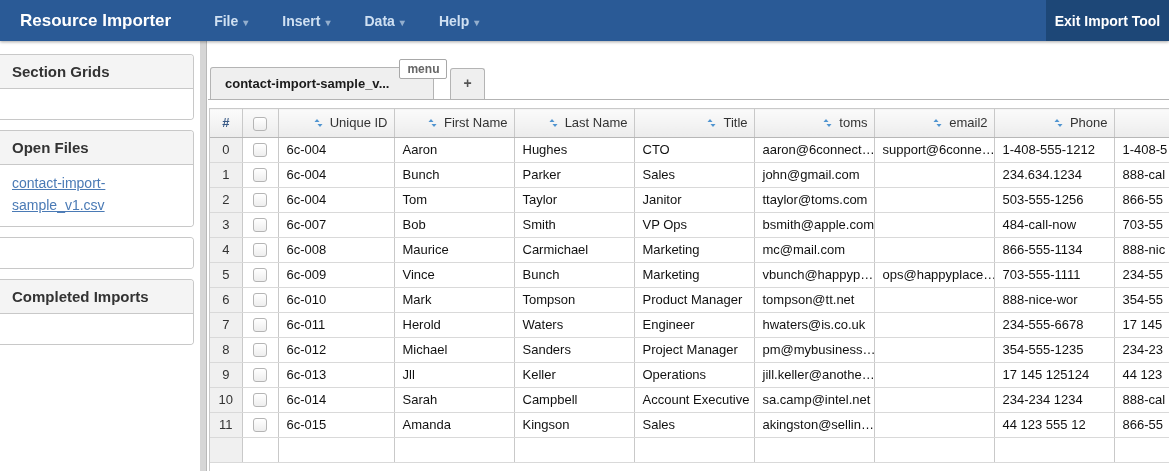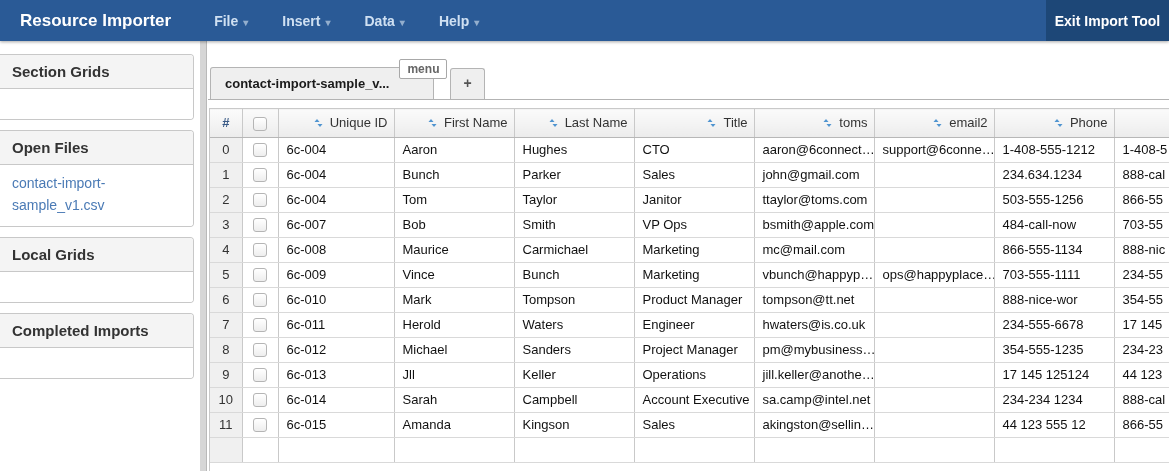--- a/index.html
+++ b/index.html
@@ -20,21 +20,21 @@
     display:flex; align-items:center; justify-content:center; cursor:pointer; }
 
   
   .sidebar { position:absolute; left:0; top:41px; width:200px; bottom:0; background:#fff; padding-top:13px; }
   .section { margin:0 6px 10px 0; border:1px solid #c8c8c8; border-left:none;
     border-radius:0 4px 4px 0; overflow:hidden; background:#fff; }
   .section-header { background:#f4f4f4; border-bottom:1px solid #c8c8c8;
     padding:8px 12px; font-size:15px; font-weight:bold; color:#333; cursor:pointer; }
   .section-body { min-height:30px; background:#fff; }
   .section-body.files { padding:8px 12px 10px; }
-  .file-link { color:#4a7ab5; font-size:14px; line-height:1.55; 
+  .file-link { color:#4a7ab5; font-size:14px; line-height:1.55; text-decoration:underline;
     display:inline-block; width:150px; word-wrap:break-word; cursor:pointer; }
   .divider { position:absolute; left:200px; top:41px; width:7px; bottom:0;
     background:#d6d6d6; border-right:1px solid #b9b9b9; }
 
   
   .main { position:absolute; left:208px; top:41px; right:0; bottom:0; background:#fff; }
   .tabbar { position:absolute; left:0; right:0; top:24px; height:35px;
     border-bottom:1px solid #b3b3b3; display:flex; align-items:flex-end; padding-left:2px; }
   .tab { position:relative; background:#efefef; border:1px solid #b4b4b4; border-bottom:none;
     border-radius:3px 3px 0 0; padding:8px 44px 8px 14px; font-weight:bold; font-size:13px;
@@ -92,21 +92,20 @@
     <div class="section-header">Section Grids</div>
     <div class="section-body"></div>
   </div>
   <div class="section">
     <div class="section-header">Open Files</div>
     <div class="section-body files">
       <a class="file-link">contact-import-sample_v1.csv</a>
     </div>
   </div>
   <div class="section">
-    <div class="section-header">Local Grids</div>
     <div class="section-body"></div>
   </div>
   <div class="section">
     <div class="section-header">Completed Imports</div>
     <div class="section-body"></div>
   </div>
 </div>
 <div class="divider"></div>
 
 <div class="main">

